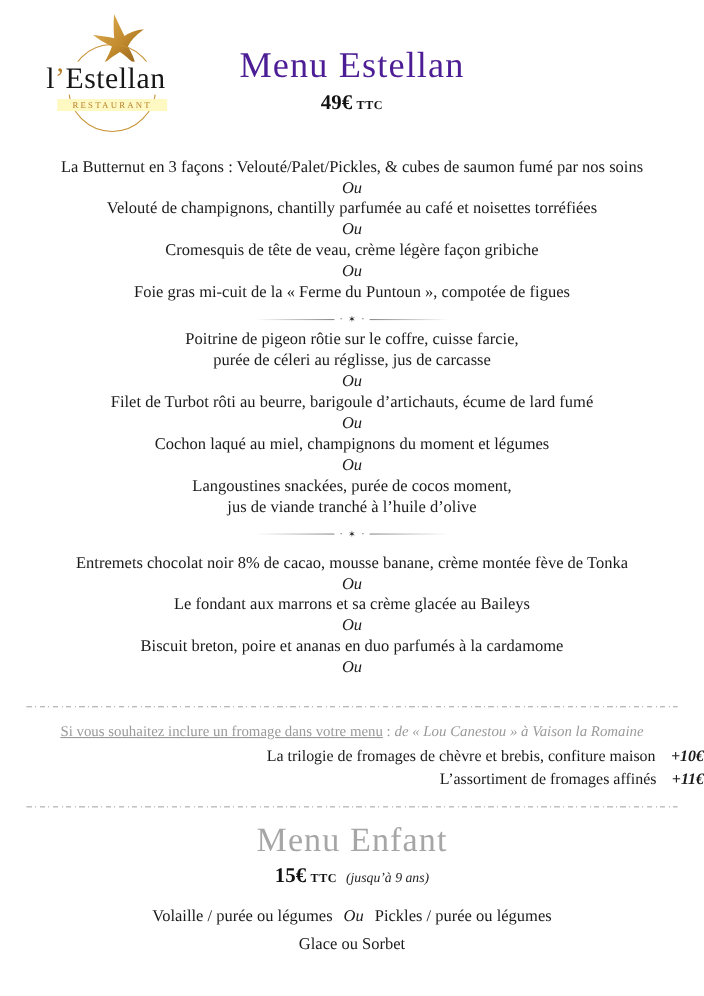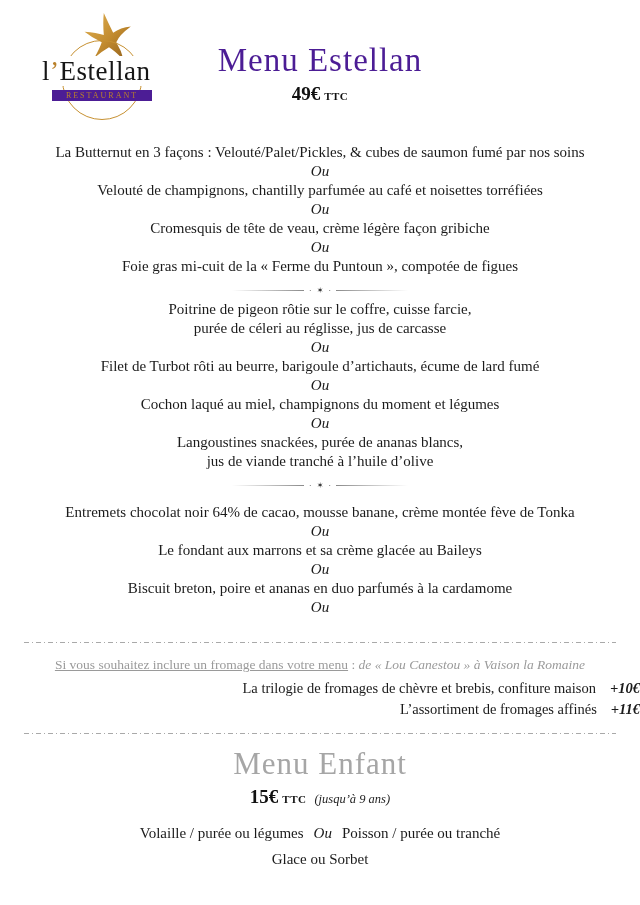--- a/index.html
+++ b/index.html
@@ -21,21 +21,21 @@
   }
   .logo-word {
     position: absolute; left: 0; top: 46px; width: 120px;
     text-align: left; font-size: 27px; color: #161616;
     background: #ffffff; letter-spacing: 0.5px; line-height: 30px; z-index: 2;
   }
   .logo-word .apos { color: #b9802a; }
   .logo-sub {
     position: absolute; left: 10px; top: 80px; width: 100px;
     text-align: center; font-size: 8px; color: #b9802a;
-    letter-spacing: 2px; background: #4c1d95; z-index: 2; line-height: 11px;
+    letter-spacing: 2px; background: #fef9c3; z-index: 2; line-height: 11px;
   }
 
   
   .menu-title {
     margin-top: 40px; text-align: center;
     font-size: 33px; line-height: 40px; color: #4c1d95; letter-spacing: 1px;
   }
   .price-line { text-align: center; margin-top: 3px; line-height: 22px; }
   .price-big { font-size: 19px; font-weight: bold; color: #111; }
   .price-unit { font-size: 11px; font-weight: bold; color: #111; letter-spacing: 0.5px; margin-left: 4px; }
@@ -132,34 +132,34 @@
 </div>
 
 <div class="course" id="course2">
   <div class="dish">Poitrine de pigeon rôtie sur le coffre, cuisse farcie,</div>
   <div class="dish">purée de céleri au réglisse, jus de carcasse</div>
   <div class="or">Ou</div>
   <div class="dish">Filet de Turbot rôti au beurre, barigoule d’artichauts, écume de lard fumé</div>
   <div class="or">Ou</div>
   <div class="dish">Cochon laqué au miel, champignons du moment et légumes</div>
   <div class="or">Ou</div>
-  <div class="dish">Langoustines snackées, purée de ananas blancs,</div>
+  <div class="dish">Langoustines snackées, purée de cocos moment,</div>
   <div class="dish">jus de viande tranché à l’huile d’olive</div>
 </div>
 
 <div class="star-sep">
   <span class="ln l"></span>
   <span class="dot">·</span>
   <span class="star">✶</span>
   <span class="dot">·</span>
   <span class="ln r"></span>
 </div>
 
 <div class="course" id="course3">
-  <div class="dish">Entremets chocolat noir 64% de cacao, mousse banane, crème montée fève de Tonka</div>
+  <div class="dish">Entremets chocolat noir 8% de cacao, mousse banane, crème montée fève de Tonka</div>
   <div class="or">Ou</div>
   <div class="dish">Le fondant aux marrons et sa crème glacée au Baileys</div>
   <div class="or">Ou</div>
   <div class="dish">Biscuit breton, poire et ananas en duo parfumés à la cardamome</div>
   <div class="or">Ou</div>
 </div>
 
 <div class="dashdot" id="dashdot1"></div>
 
 <div class="cheese-intro">
@@ -174,15 +174,15 @@
   </div>
 </div>
 
 <div class="dashdot" id="dashdot2"></div>
 
 <div class="enfant-title">Menu Enfant</div>
 <div class="price-line">
   <span class="price-big">15€</span><span class="price-unit">TTC</span><span class="age-note">(jusqu’à 9 ans)</span>
 </div>
 <div class="enfant-line">
-  <span>Volaille / purée ou légumes</span><span class="or">Ou</span><span>Poisson / purée ou tranché</span>
+  <span>Volaille / purée ou légumes</span><span class="or">Ou</span><span>Pickles / purée ou légumes</span>
 </div>
 <div class="enfant-dessert">Glace ou Sorbet</div>
 
 </body></html>

